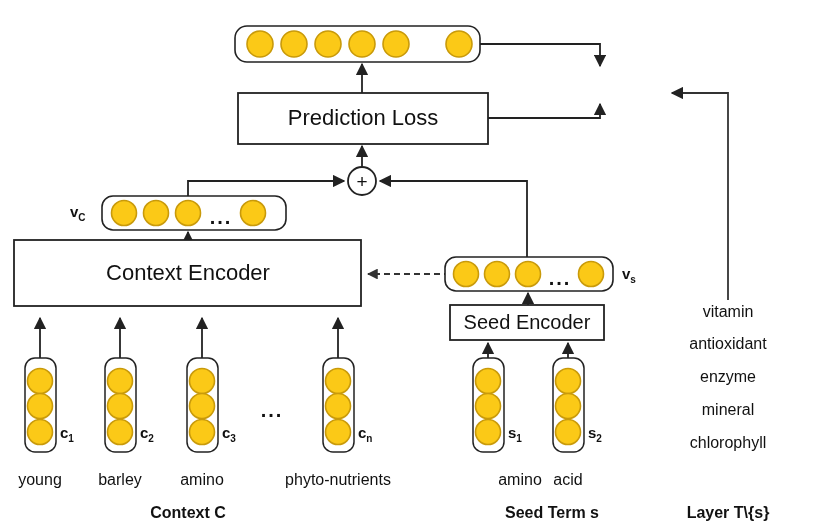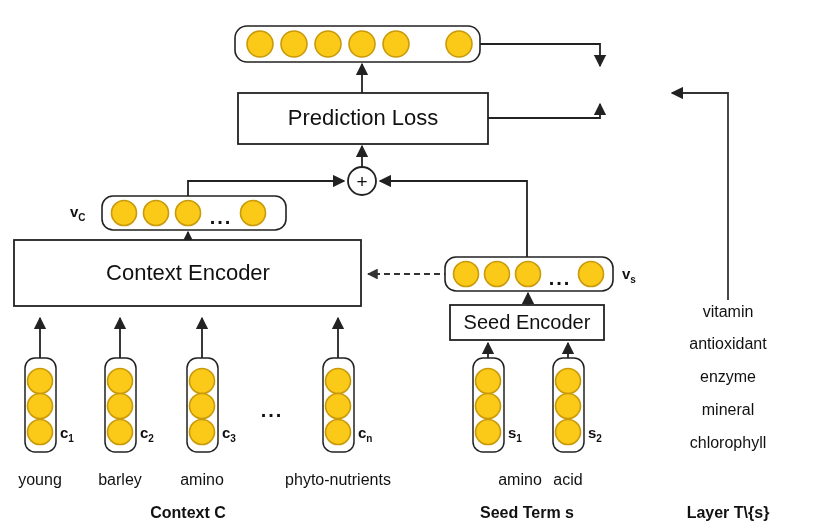--- a/index.html
+++ b/index.html
@@ -160,21 +160,21 @@
 <div class="lbl t-word ctr" style="left:338px;top:472px;">phyto-nutrients</div>
 
 <div class="lbl t-cap ctr" style="left:188px;top:505px;">Context C</div>
 
 <div class="lbl t-vec" style="left:508px;top:425px;"><span>s</span><span class="t-sub">1</span></div>
 <div class="lbl t-vec" style="left:588px;top:425px;"><span>s</span><span class="t-sub">2</span></div>
 
 <div class="lbl t-word ctr" style="left:488px;top:472px;margin-left:32px;">amino</div>
 <div class="lbl t-word ctr" style="left:568px;top:472px;">acid</div>
 
-<div class="lbl t-cap ctr" style="left:527px;top:505px;">Seed Term s</div>
+<div class="lbl t-cap ctr" style="left:552px;top:505px;">Seed Term s</div>
 
 <div class="lbl t-term ctr" style="left:728px;top:304px;">vitamin</div>
 <div class="lbl t-term ctr" style="left:728px;top:336px;">antioxidant</div>
 <div class="lbl t-term ctr" style="left:728px;top:369px;">enzyme</div>
 <div class="lbl t-term ctr" style="left:728px;top:402px;">mineral</div>
 <div class="lbl t-term ctr" style="left:728px;top:435px;text-align:center;">chlorophyll</div>
 
 <div class="lbl t-cap ctr" style="left:728px;top:505px;">Layer T\{s}</div>
 
 </body></html>

